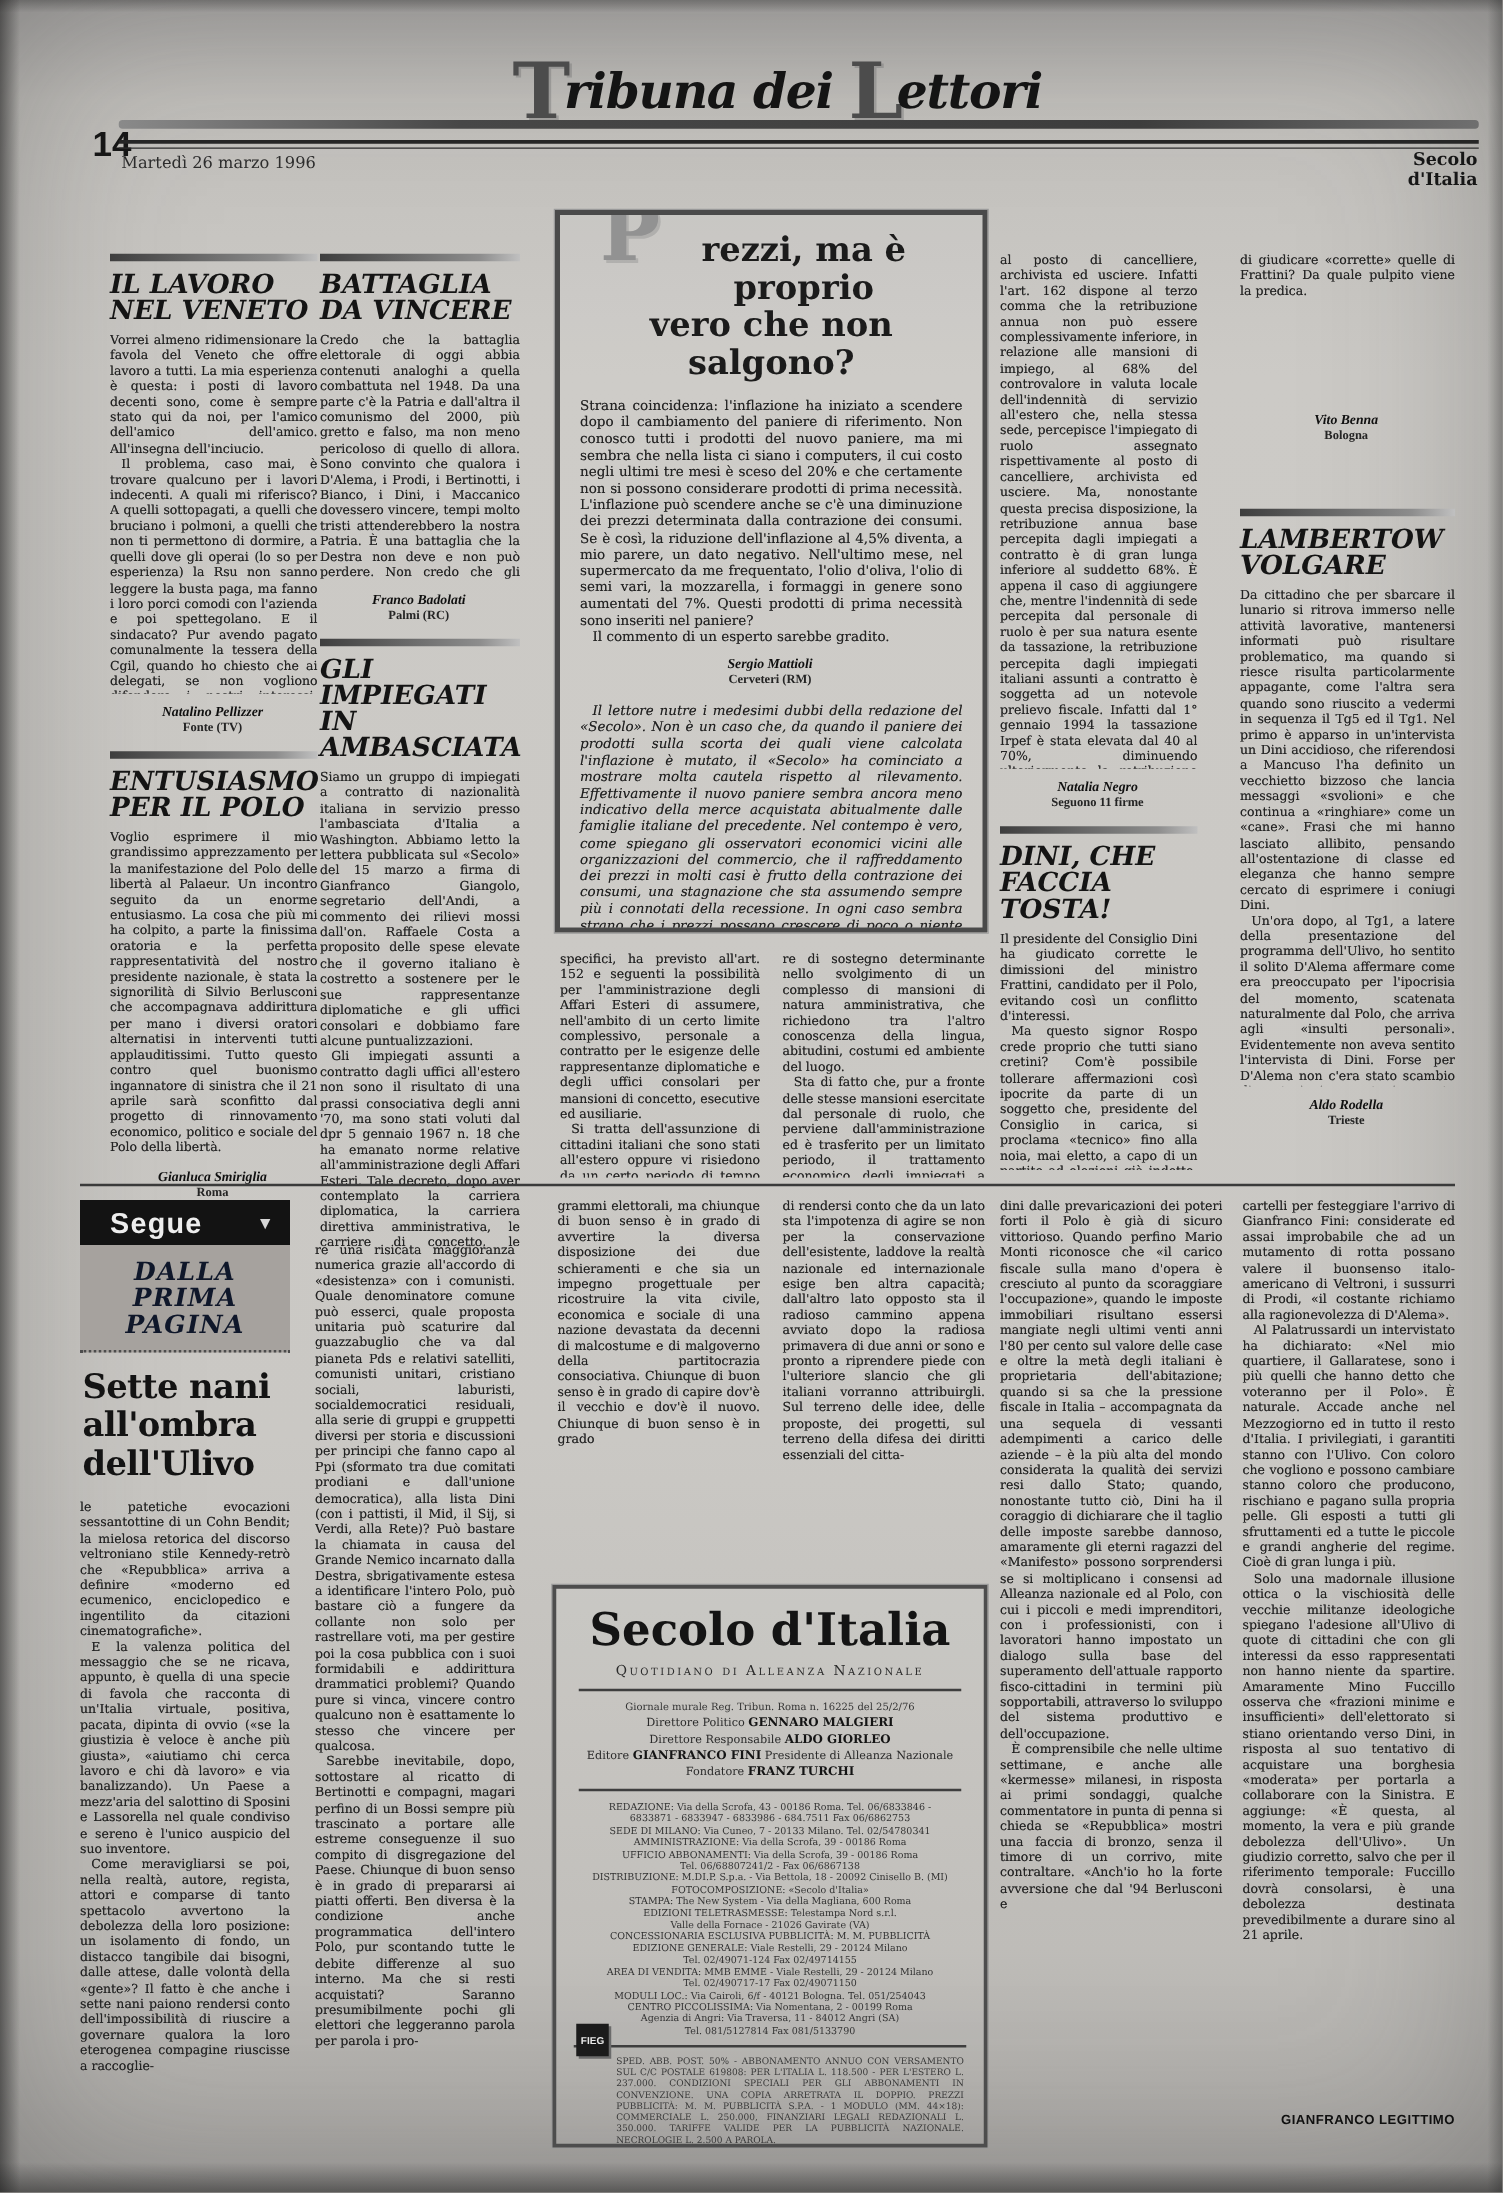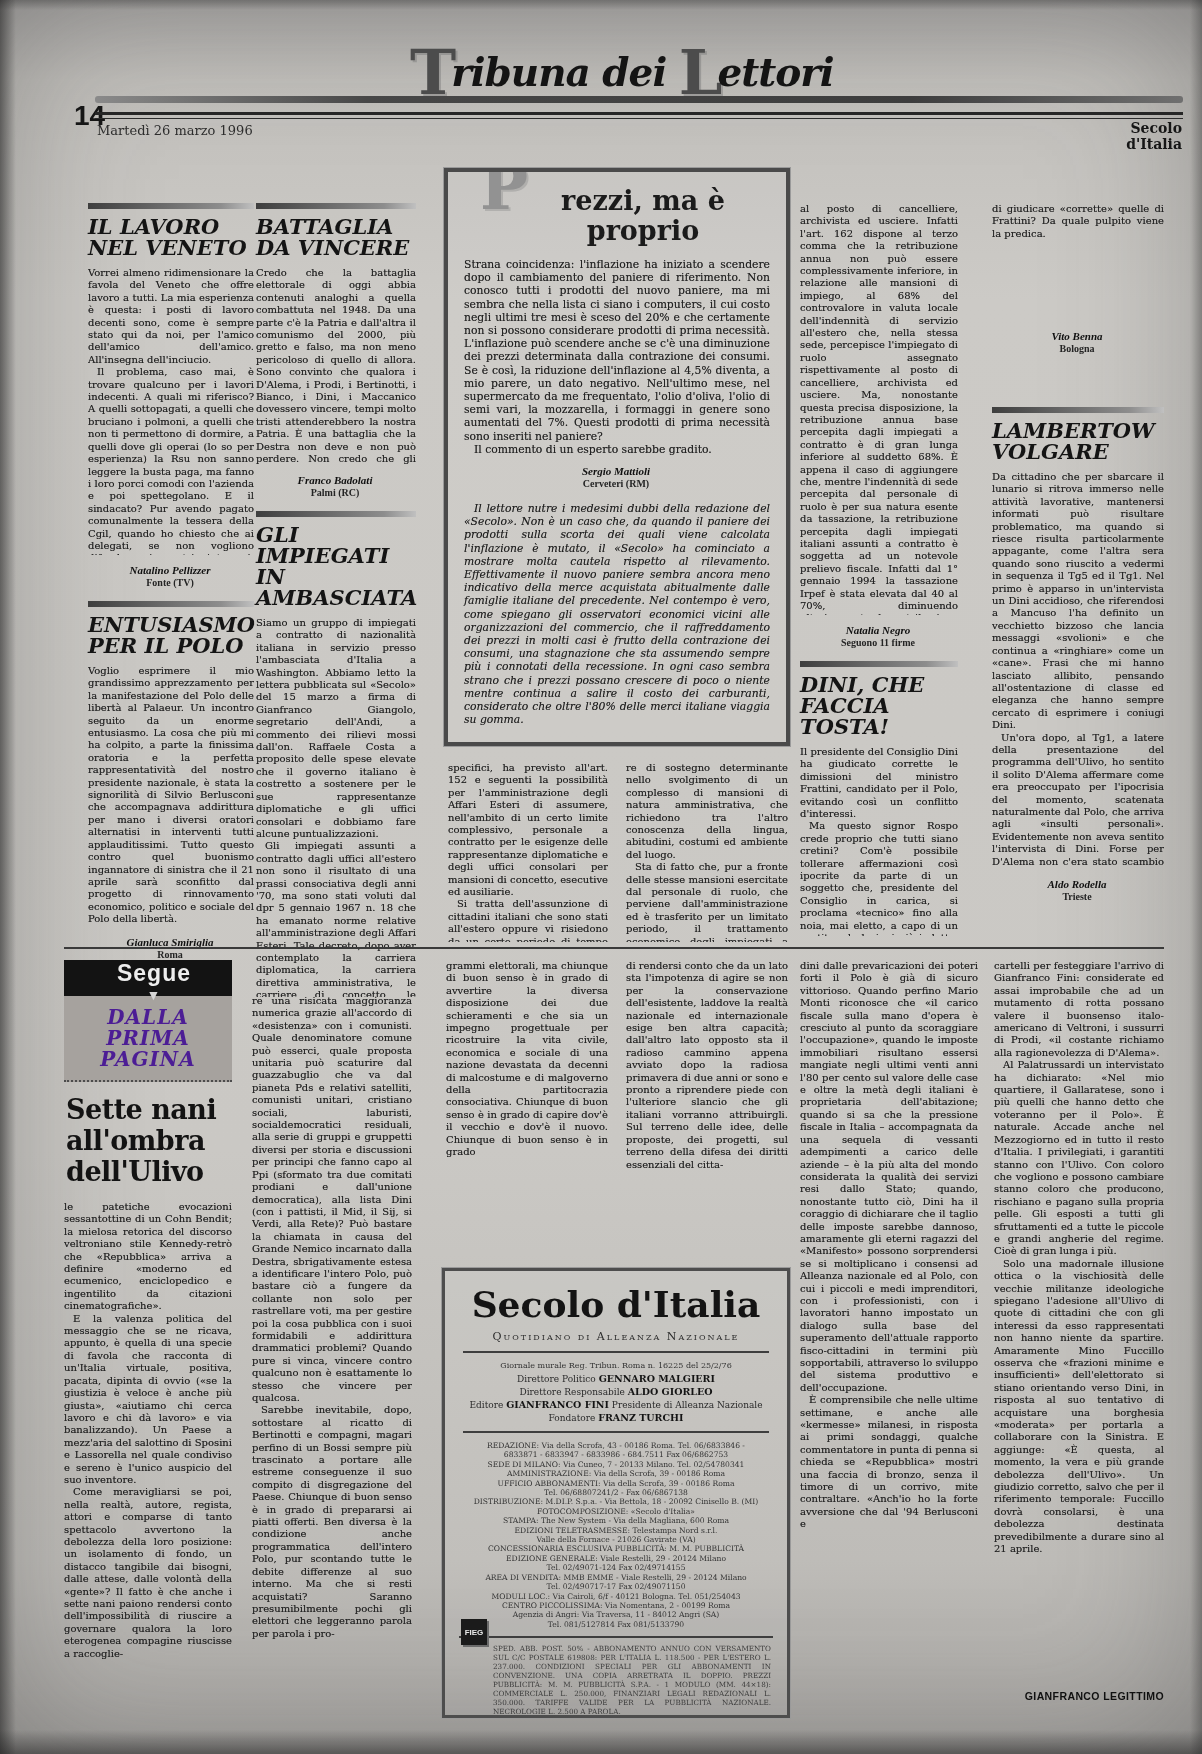--- a/index.html
+++ b/index.html
@@ -61,24 +61,24 @@
 
   
   #bcol1{left:64px;top:960px;width:168px;height:776px;}
   #bcol2{left:252px;top:960px;width:160px;height:776px;margin-top:35px;}
   #bmidL{left:446px;top:960px;width:162px;height:300px;}
   #bmidR{left:626px;top:960px;width:162px;height:300px;}
   #bcol4{left:800px;top:960px;width:178px;height:776px;}
   #bcol5{left:994px;top:960px;width:170px;height:776px;}
 
   .segue{height:36px;background:#131313;color:#ededed;display:flex;align-items:center;justify-content:space-between;
-    padding:0 12px 0 24px;font-family:"Liberation Sans",sans-serif;font-weight:bold;font-size:23px;letter-spacing:1px;flex-direction:column;}
+    padding:0 12px 0 24px;font-family:"Liberation Sans",sans-serif;font-weight:bold;font-size:23px;letter-spacing:1px;}
   .segue .tri{color:#d6d6d6;font-size:14px;}
   .fromPanel{background:#a6a29e;height:84px;display:flex;flex-direction:column;align-items:center;justify-content:center;
-    font-style:italic;font-weight:bold;font-size:20px;line-height:21px;color:#4c1d95;border-bottom:2px dotted #4c4c4c;letter-spacing:1px;}
+    font-style:italic;font-weight:bold;font-size:20px;line-height:21px;color:#0f172a;border-bottom:2px dotted #4c4c4c;letter-spacing:1px;}
   .bheadline{font-weight:bold;font-size:27px;line-height:31px;color:#131313;margin:12px 0 14px 2px;letter-spacing:-.5px;}
   .bsig{text-align:right;font-family:"Liberation Sans",sans-serif;font-weight:bold;font-size:10.5px;letter-spacing:.4px;color:#101010;margin-top:8px;}
 
   
   #mastbox{position:absolute;left:442px;top:1268px;width:348px;height:450px;border:3px solid #4d4d4d;box-sizing:border-box;
     padding:14px 14px 10px;text-align:center;background:rgba(255,255,255,.05);box-shadow:0 0 0 1px #9a9a9a;overflow:hidden;}
   .mb-title{font-weight:bold;font-size:36px;color:#141414;line-height:38px;}
   .mb-sub{font-variant:small-caps;font-size:11px;letter-spacing:2px;color:#2b2b2b;margin-top:7px;}
   .mb-rule{height:2px;background:#3e3e3e;margin:8px 4px;}
   .mb-reg{font-size:8px;color:#333;margin-bottom:3px;}
@@ -156,20 +156,21 @@
     <div class="bt" style="height:380px">
         <div>Siamo un gruppo di impiegati a contratto di nazionalità italiana in servizio presso l'ambasciata d'Italia a Washington. Abbiamo letto la lettera pubblicata sul «Secolo» del 15 marzo a firma di Gianfranco Giangolo, segretario dell'Andi, a commento dei rilievi mossi dall'on. Raffaele Costa a proposito delle spese elevate che il governo italiano è costretto a sostenere per le sue rappresentanze diplomatiche e gli uffici consolari e dobbiamo fare alcune puntualizzazioni.</div>
         <div>Gli impiegati assunti a contratto dagli uffici all'estero non sono il risultato di una prassi consociativa degli anni '70, ma sono stati voluti dal dpr 5 gennaio 1967 n. 18 che ha emanato norme relative all'amministrazione degli Affari Esteri. Tale decreto, dopo aver contemplato la carriera diplomatica, la carriera direttiva amministrativa, le carriere di concetto, le carriere esecutive ed ausiliarie ed altri ruoli e qualifiche</div>
       </div>
   </div>
 
   <div class="col" id="pbox">
     <div class="ptitle">
       <span class="pinitial">P</span>
       <span class="l1">rezzi, ma è proprio</span>
+      <span class="l2">vero che non salgono?</span>
     </div>
     <div class="pbody">
         <div>Strana coincidenza: l'inflazione ha iniziato a scendere dopo il cambiamento del paniere di riferimento. Non conosco tutti i prodotti del nuovo paniere, ma mi sembra che nella lista ci siano i computers, il cui costo negli ultimi tre mesi è sceso del 20% e che certamente non si possono considerare prodotti di prima necessità. L'inflazione può scendere anche se c'è una diminuzione dei prezzi determinata dalla contrazione dei consumi. Se è così, la riduzione dell'inflazione al 4,5% diventa, a mio parere, un dato negativo. Nell'ultimo mese, nel supermercato da me frequentato, l'olio d'oliva, l'olio di semi vari, la mozzarella, i formaggi in genere sono aumentati del 7%. Questi prodotti di prima necessità sono inseriti nel paniere?</div>
         <div>Il commento di un esperto sarebbe gradito.</div>
       </div>
     <div class="sig">
         <div class="nm">Sergio Mattioli</div>
         <div class="ct">Cerveteri (RM)</div>
       </div>
     <div class="preply">

